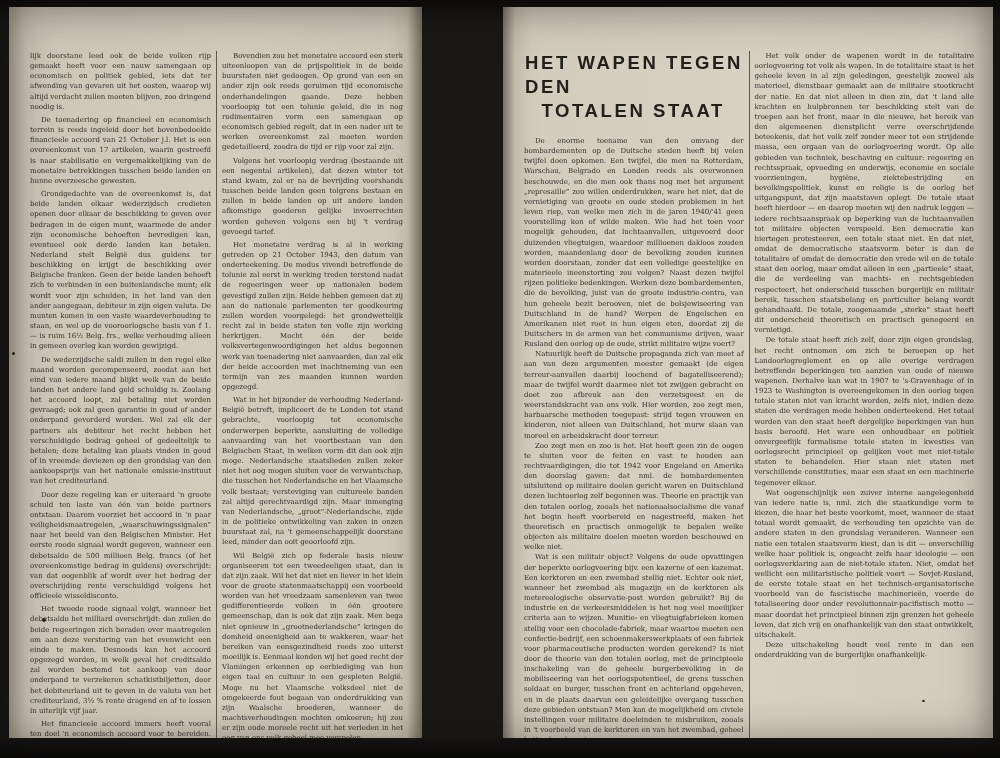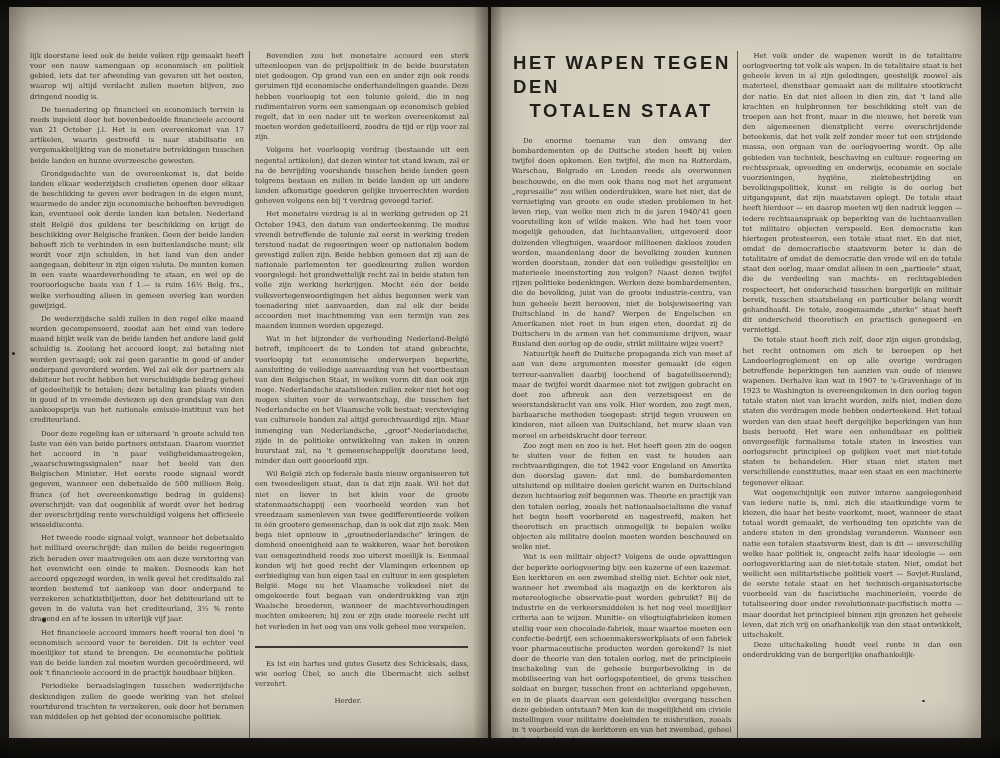--- a/index.html
+++ b/index.html
@@ -12,30 +12,30 @@
   .scan {
     position: relative; width: 1000px; height: 758px;
     background: linear-gradient(180deg, #0e0d0c 0%, #191815 3%, #191815 97%, #0c0b0a 100%);
     overflow: hidden;
   }
   .page {
     position: absolute; top: 7px; height: 731px;
     box-shadow: inset 0 0 34px rgba(90, 78, 55, 0.30);
   }
   .page.left {
-    left: 9px; width: 479px;
+    left: 9px; width: 413px;
     background: linear-gradient(90deg, #b4ae9f 0%, #cdc7b8 4%, #d2ccbd 55%, #cfc9ba 92%, #c0baa9 100%);
   }
   .page.left::after {
     content: ""; position: absolute; top: 0; bottom: 0; right: -1px; width: 16px;
     background: linear-gradient(90deg, rgba(30,26,18,0) 0%, rgba(30,26,18,0.45) 100%);
     pointer-events: none;
   }
   .page.right {
-    left: 491px; width: 490px;
+    left: 503px; width: 490px;
     background: linear-gradient(90deg, #c3bdae 0%, #d3cdbe 6%, #d7d1c2 50%, #d3cdbe 96%, #c9c3b4 100%);
   }
   .page.right::before {
     content: ""; position: absolute; top: 0; bottom: 0; left: 0; width: 12px;
     background: linear-gradient(90deg, rgba(30,26,18,0.40) 0%, rgba(30,26,18,0) 100%);
     pointer-events: none;
   }
   .cols {
     display: flex; height: 100%; box-sizing: border-box;
     padding: 44px 14px 0 16px;

